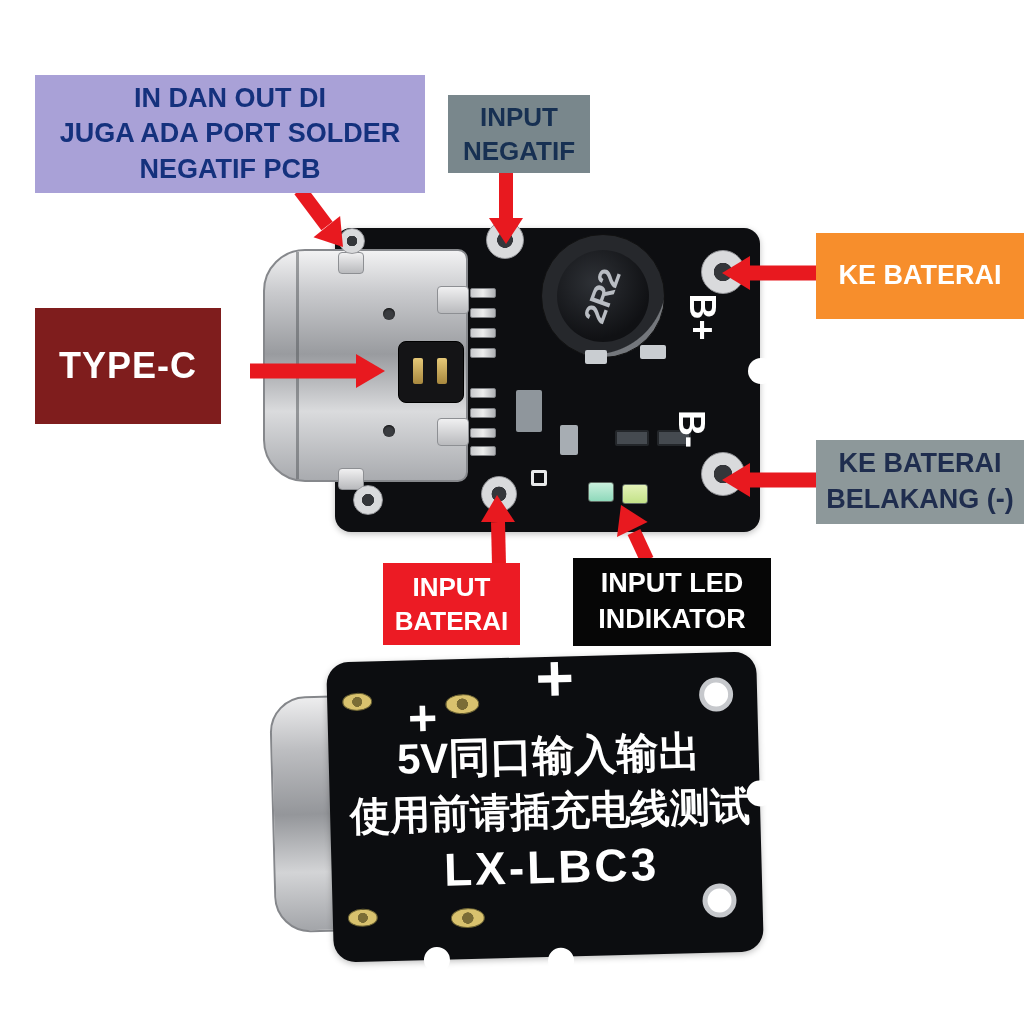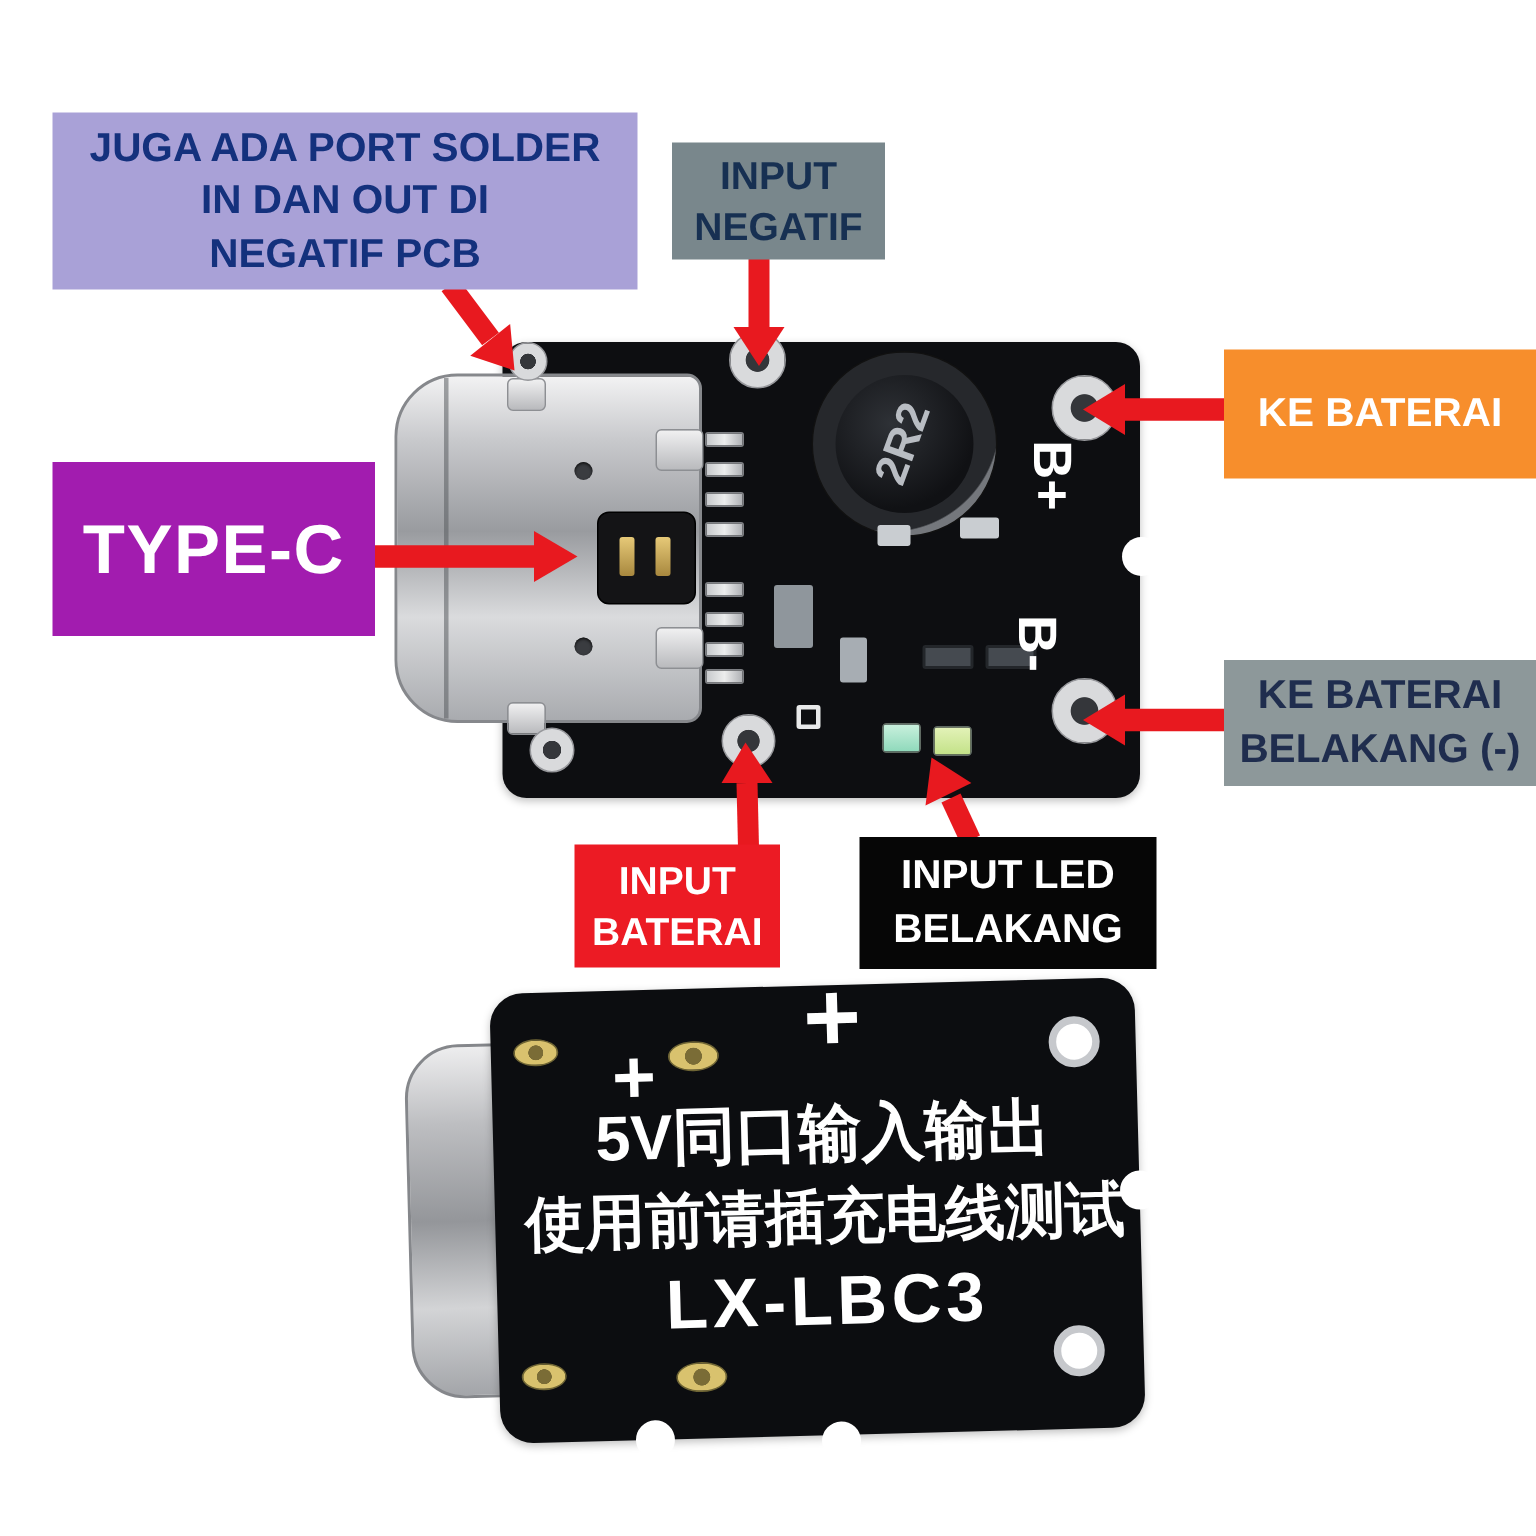--- a/index.html
+++ b/index.html
@@ -10,21 +10,21 @@
   
   .callout {
     position:absolute; display:flex; flex-direction:column;
     align-items:center; justify-content:center; text-align:center;
     font-weight:bold; line-height:1.32;
   }
   .co-solder   { left:35px;  top:75px;  width:390px; height:118px; background:#a9a1d7; color:#14317d; font-size:27px; }
   .co-inputneg { left:448px; top:95px;  width:142px; height:78px;  background:#79878c; color:#173052; font-size:26px; }
   .co-kepos    { left:816px; top:233px; width:208px; height:86px;  background:#f78e2c; color:#ffffff; font-size:27px; }
   .co-keneg    { left:816px; top:440px; width:208px; height:84px;  background:#8d989a; color:#1f2d4e; font-size:27px; }
-  .co-typec    { left:35px;  top:308px; width:215px; height:116px; background:#a21caf; color:#ffffff; font-size:46px; letter-spacing:1px; }
+  .co-typec    { left:35px;  top:308px; width:186px; height:116px; background:#7f1d1d; color:#ffffff; font-size:36px; letter-spacing:1px; }
   .co-inputpos { left:383px; top:563px; width:137px; height:82px;  background:#ec1b24; color:#ffffff; font-size:26px; }
   .co-led      { left:573px; top:558px; width:198px; height:88px;  background:#060606; color:#ffffff; font-size:27px; }
 
   
   .board-front { left:335px; top:228px; width:425px; height:304px; background:#0d0e11; border-radius:16px; box-shadow:0 2px 6px rgba(0,0,0,.25); }
   .usb-shell {
     left:263px; top:249px; width:205px; height:233px;
     border-radius:42px 10px 10px 42px;
     background:linear-gradient(180deg,#f2f2f3 0%,#c9cacd 18%,#999b9f 45%,#dadbdd 70%,#a9abaf 100%);
     border:2px solid #86888c;
@@ -183,22 +183,22 @@
       <line x1="499" y1="565" x2="498" y2="522" stroke-width="14"></line>
       <polygon points="497,495 481,522 515,522" stroke="none"></polygon>
     </g>
     <g stroke="#e8191f" fill="#e8191f">
       <line x1="647" y1="560" x2="634" y2="532" stroke-width="14"></line>
       <polygon points="621,505 647.6,522 617,537" stroke="none"></polygon>
     </g>
   </svg>
 
   <div class="callout co-solder">
+    <span>IN DAN OUT DI</span>
     <span>JUGA ADA PORT SOLDER</span>
-    <span>IN DAN OUT DI</span>
     <span>NEGATIF PCB</span>
   </div>
 
   <div class="callout co-inputneg">
     <span>INPUT</span>
     <span>NEGATIF</span>
   </div>
 
   <div class="callout co-kepos">
     <span>KE BATERAI</span>
@@ -213,16 +213,16 @@
     <span>TYPE-C</span>
   </div>
 
   <div class="callout co-inputpos">
     <span>INPUT</span>
     <span>BATERAI</span>
   </div>
 
   <div class="callout co-led">
     <span>INPUT LED</span>
-    <span>BELAKANG</span>
+    <span>INDIKATOR</span>
   </div>
 
 </div>
 
 </body></html>

